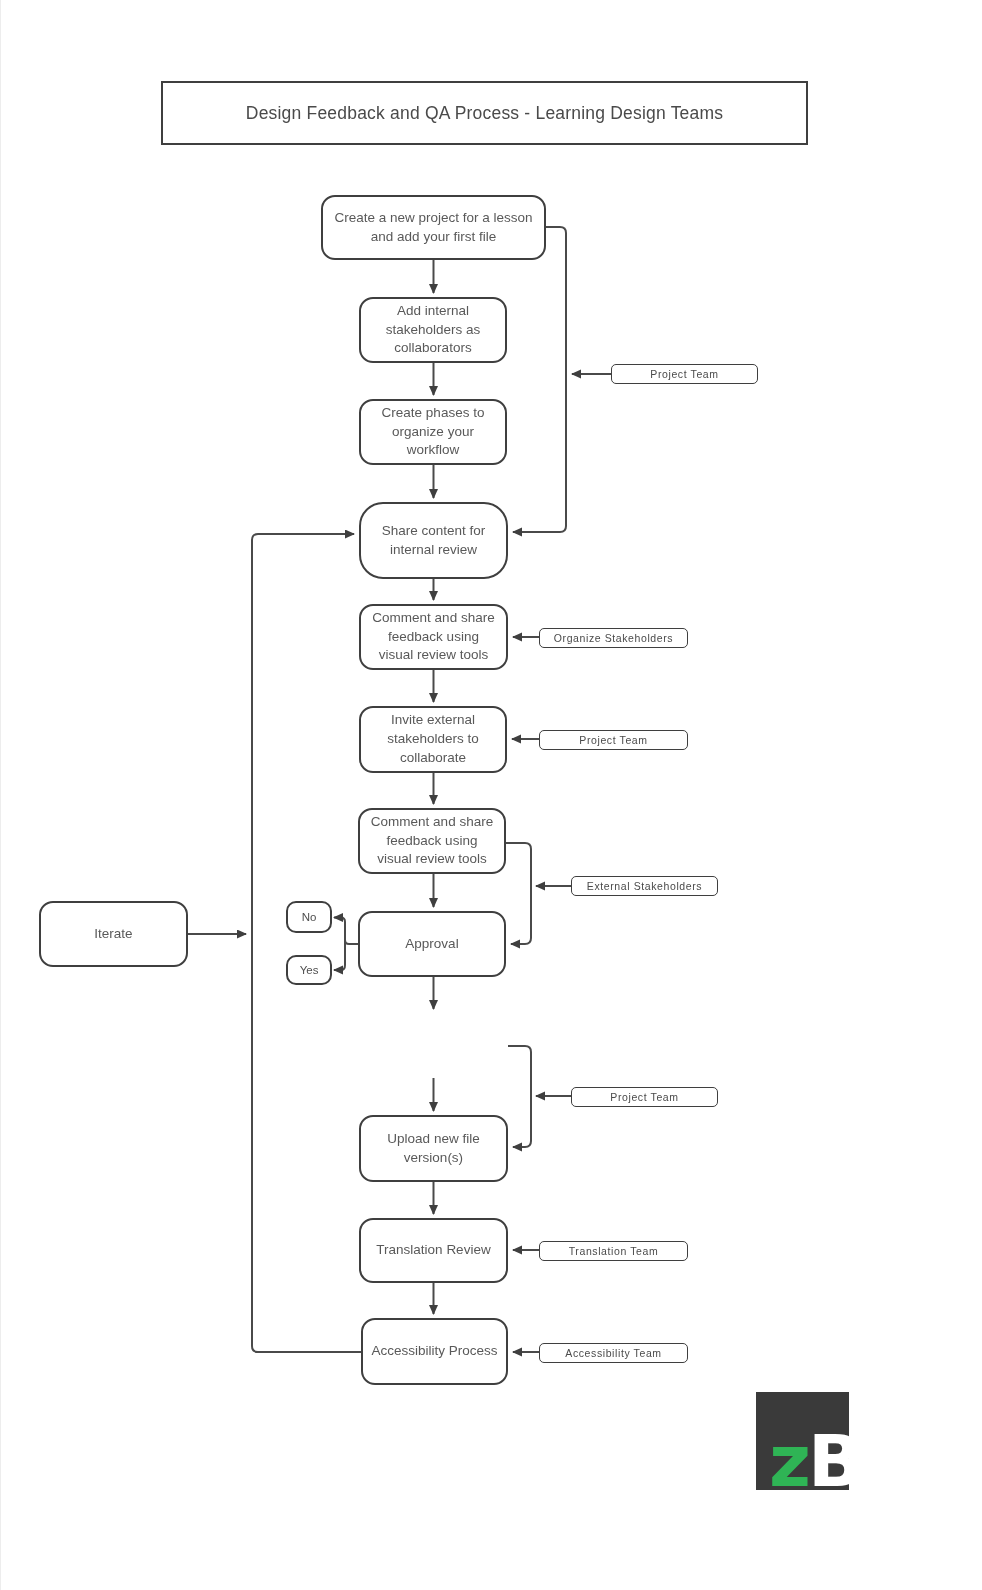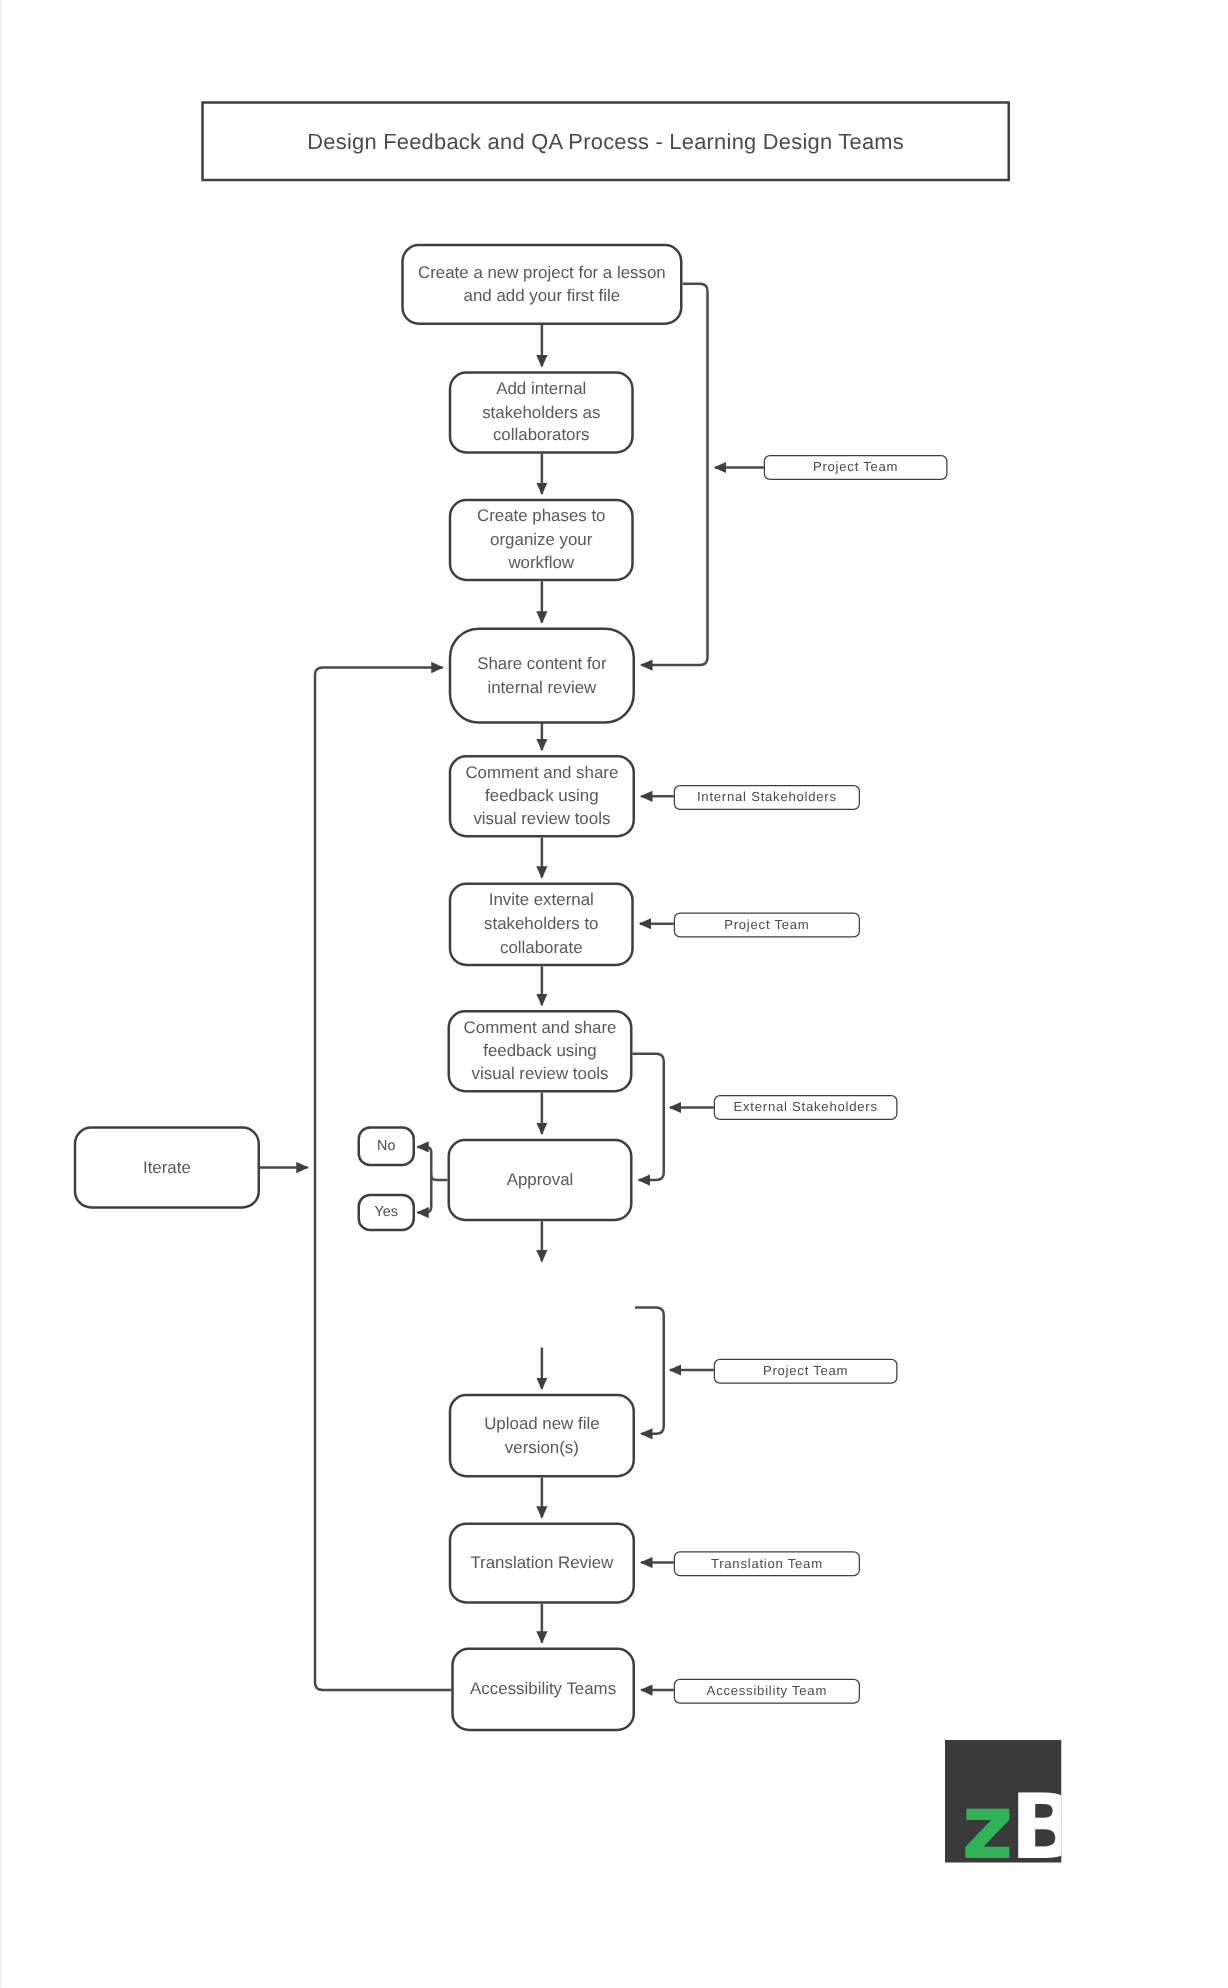--- a/index.html
+++ b/index.html
@@ -103,39 +103,39 @@
   <div class="node" style="left:357px;top:911px;width:148px;height:66px;">
     <span>Approval</span>
   </div>
   <div class="node" style="left:358px;top:1115px;width:149px;height:67px;">
     <span>Upload new file version(s)</span>
   </div>
   <div class="node" style="left:358px;top:1218px;width:149px;height:65px;">
     <span>Translation Review</span>
   </div>
   <div class="node" style="left:360px;top:1318px;width:147px;height:67px;">
-    <span>Accessibility Teams</span>
+    <span>Accessibility Process</span>
   </div>
 
   <div class="node smallnode" style="left:285px;top:901px;width:43px;height:32px;">
     <span>No</span>
   </div>
   <div class="node smallnode" style="left:285px;top:955px;width:43px;height:30px;">
     <span>Yes</span>
   </div>
 
-  <div class="node" style="left:38px;top:901px;width:149px;height:66px;margin-left:20px;">
+  <div class="node" style="left:38px;top:901px;width:149px;height:66px;">
     <span>Iterate</span>
   </div>
 
   <div class="rolelabel" style="left:610px;top:364px;width:147px;height:20px;">
     <span>Project Team</span>
   </div>
   <div class="rolelabel" style="left:538px;top:628px;width:149px;height:20px;">
-    <span>Internal Stakeholders</span>
+    <span>Organize Stakeholders</span>
   </div>
   <div class="rolelabel" style="left:538px;top:730px;width:149px;height:20px;">
     <span>Project Team</span>
   </div>
   <div class="rolelabel" style="left:570px;top:876px;width:147px;height:20px;">
     <span>External Stakeholders</span>
   </div>
   <div class="rolelabel" style="left:570px;top:1087px;width:147px;height:20px;">
     <span>Project Team</span>
   </div>

